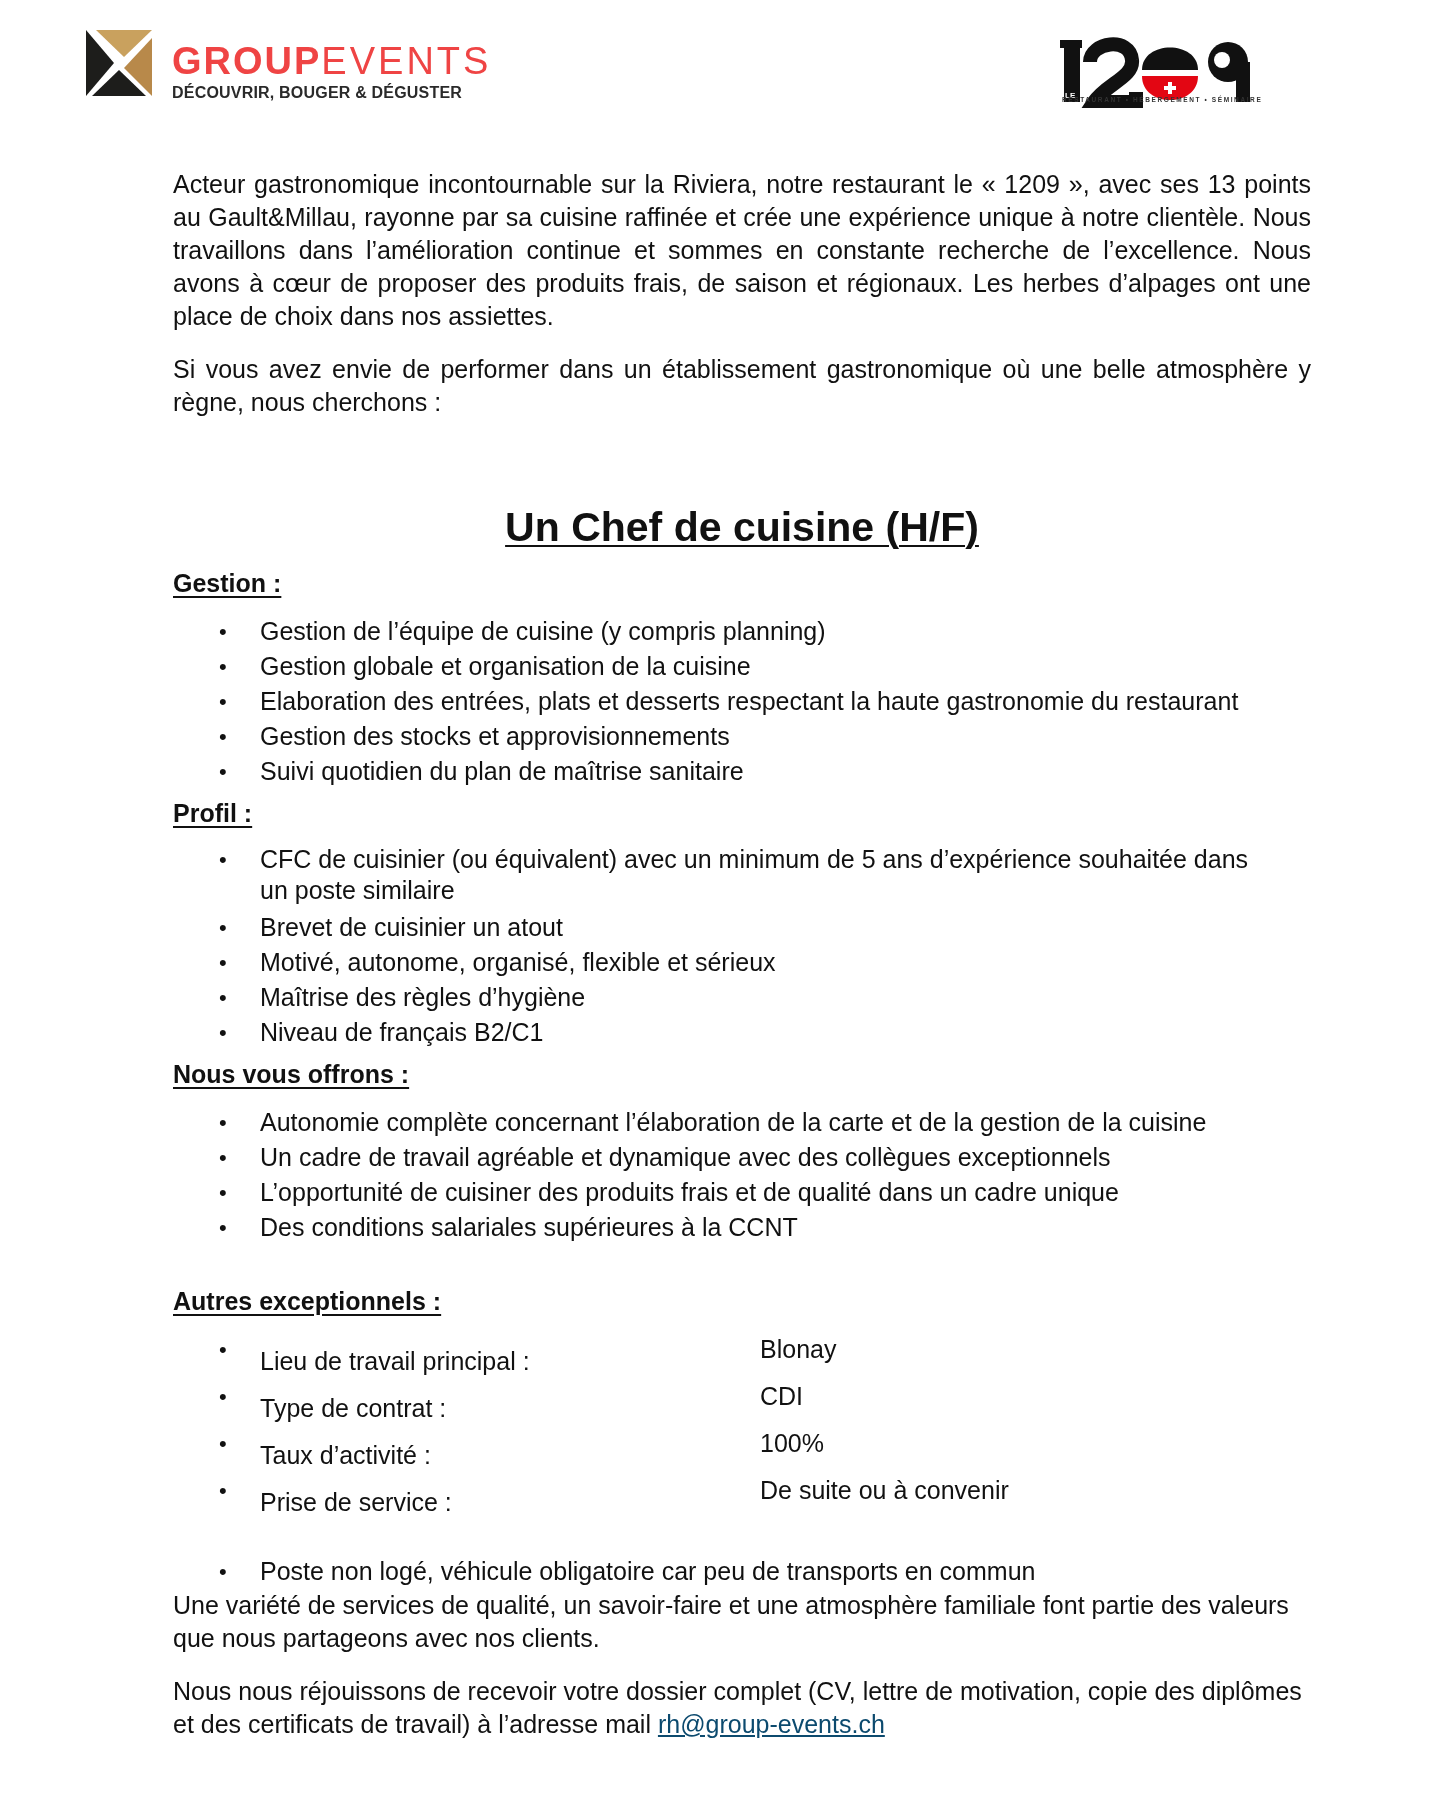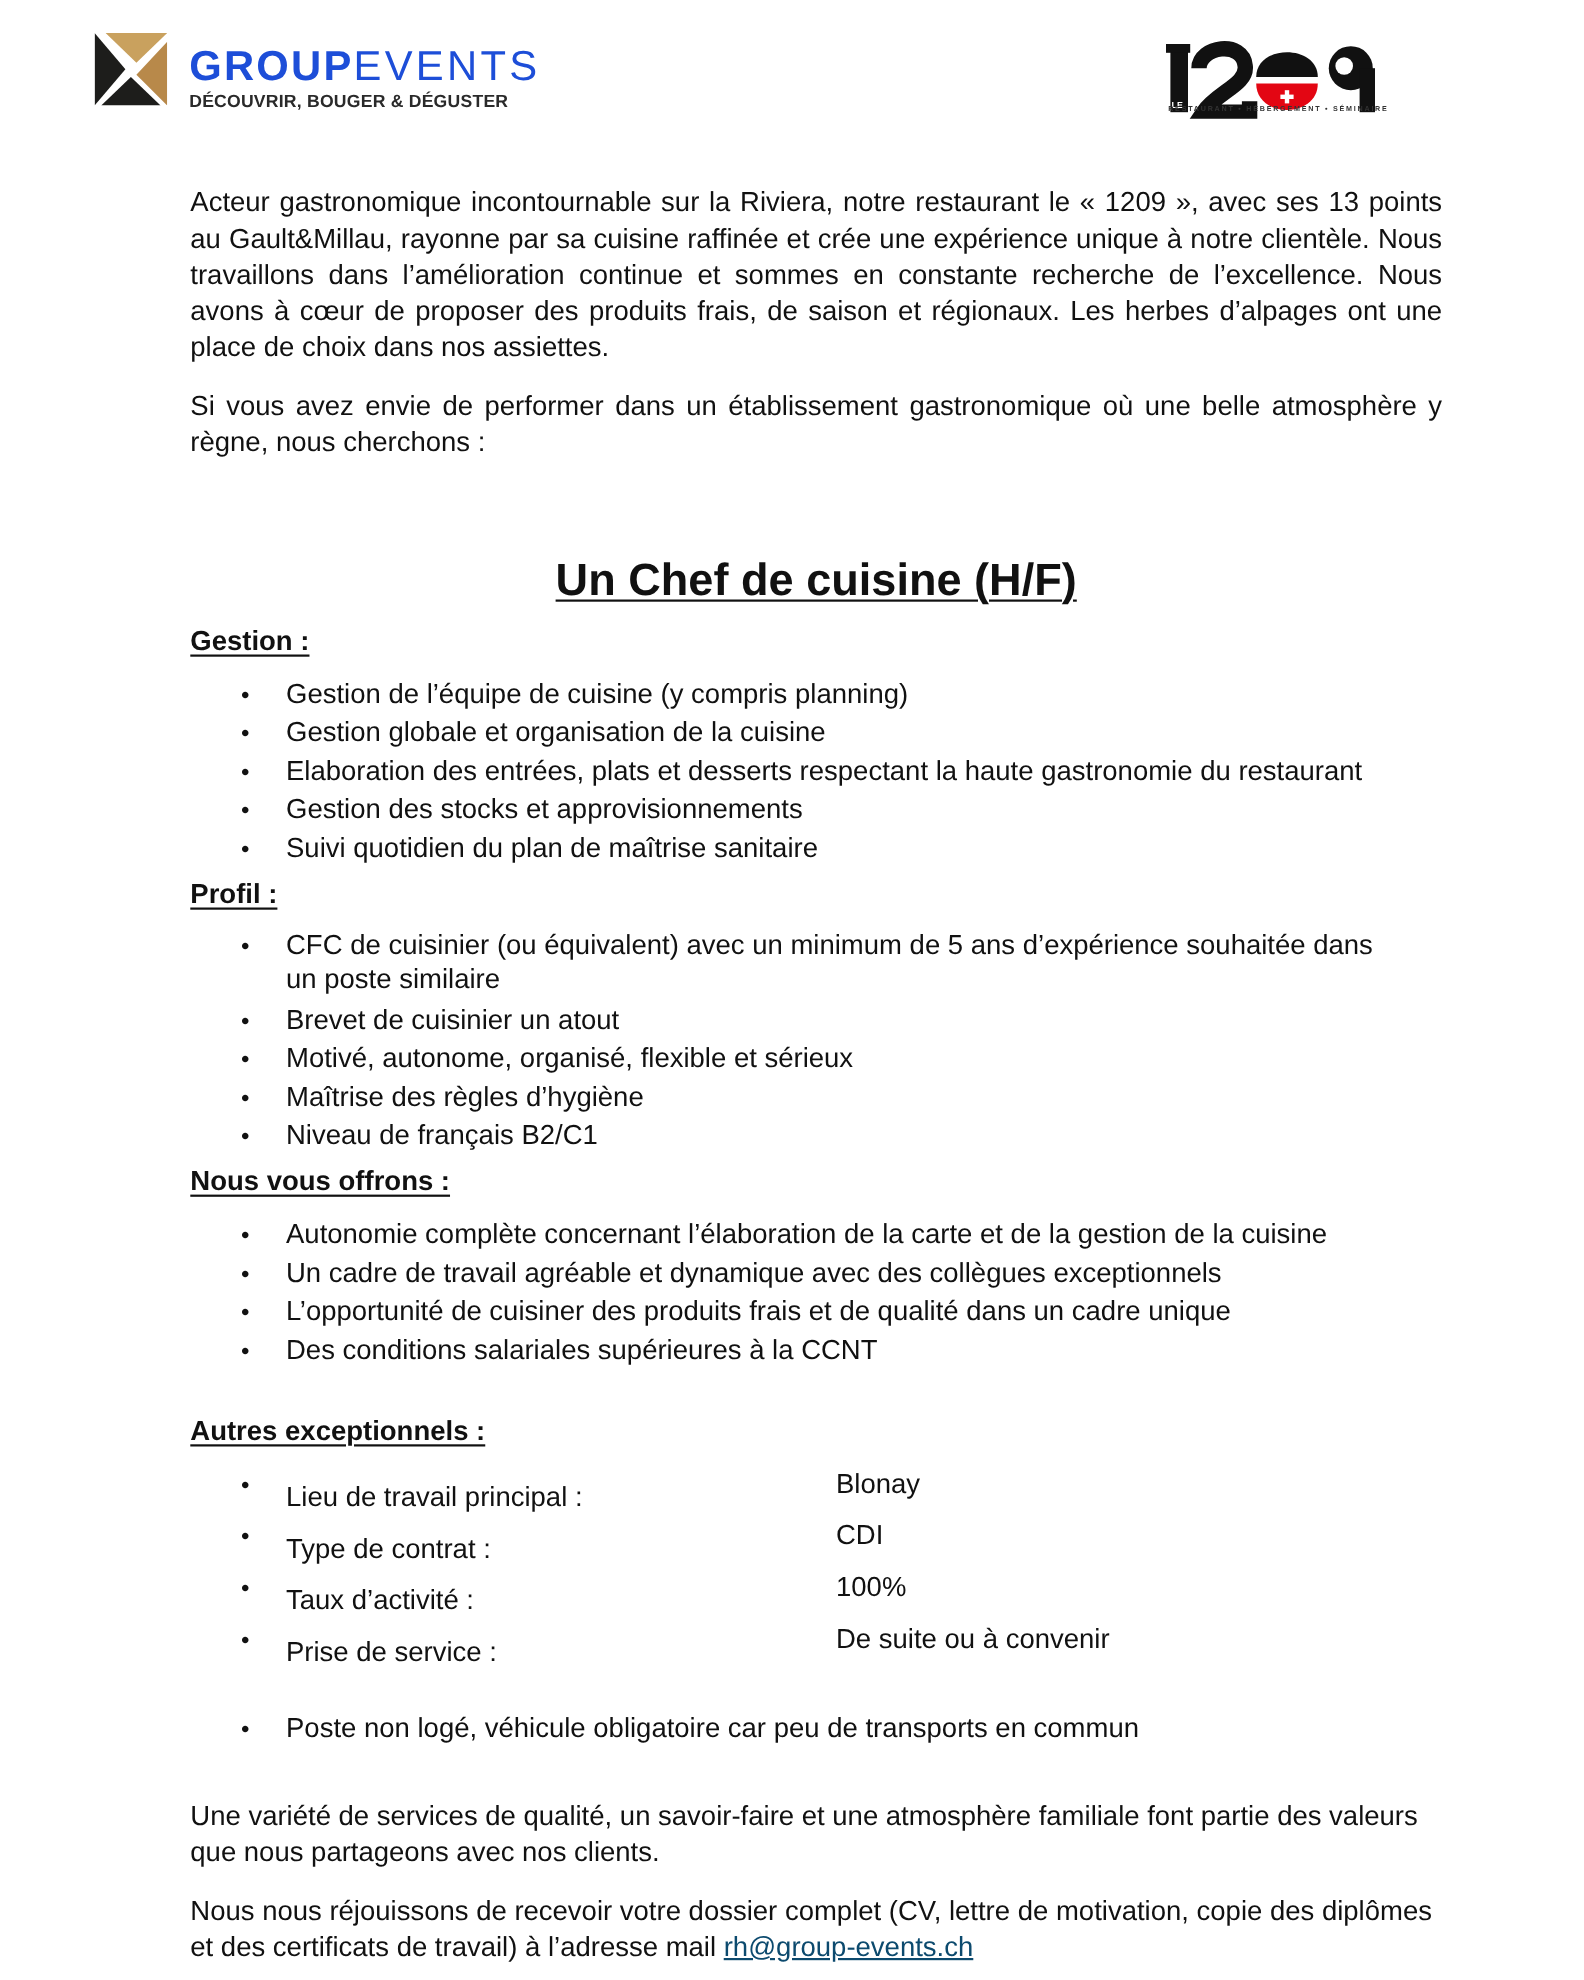--- a/index.html
+++ b/index.html
@@ -4,21 +4,21 @@
   <style>
     html, body { margin: 0; padding: 0; background: #ffffff; }
     body {
       width: 1440px; height: 1800px; position: relative; overflow: hidden;
       font-family: "Liberation Sans", sans-serif; color: #111111;
     }
     .header { position: absolute; left: 0; top: 0; width: 1440px; height: 120px; }
     .ge-logo { position: absolute; left: 86px; top: 30px; display: flex; align-items: flex-start; }
     .ge-mark { width: 66px; height: 66px; }
     .ge-text { margin-left: 20px; margin-top: 12px; }
-    .ge-title { font-size: 38px; letter-spacing: 2px; line-height: 38px; color: #1d4ed8; white-space: nowrap; }
+    .ge-title { font-size: 38px; letter-spacing: 2px; line-height: 38px; color: #ef4444; white-space: nowrap; }
     .ge-title b { font-weight: 700; }
     .ge-title span.light { font-weight: 400; letter-spacing: 3px; }
     .ge-tag { font-size: 16px; font-weight: 700; color: #2a2a2a; margin-top: 4px; letter-spacing: 0.2px; }
 
     .r-logo { position: absolute; left: 1060px; top: 22px; width: 200px; height: 86px; }
     .r-tag { position: absolute; left: 1062px; top: 96px; width: 200px; font-size: 6.5px; letter-spacing: 1.6px; font-weight: 700; color: #333; text-align: center; white-space: nowrap; }
 
     .content { position: absolute; left: 173px; top: 168px; width: 1138px; font-size: 25px; line-height: 33px; }
     p.just { text-align: justify; margin: 0; }
     .p1 { margin: 0; }
@@ -123,15 +123,15 @@
     <li>
         <span class="bullet">•</span>
         <div class="info-row">
           <span class="lbl">Prise de service :</span>
           <span>De suite ou à convenir</span>
         </div>
       </li>
     <li style="margin-top:34px;"><span class="bullet">•</span><span>Poste non logé, véhicule obligatoire car peu de transports en commun</span></li>
   </ul>
 
-  <p class="just" style="margin-top:46px; text-align:left;">Une variété de services de qualité, un savoir-faire et une atmosphère familiale font partie des valeurs que nous partageons avec nos clients.</p>
+  <p class="just" style="text-align:left;">Une variété de services de qualité, un savoir-faire et une atmosphère familiale font partie des valeurs que nous partageons avec nos clients.</p>
   <p style="margin:20px 0 0 0;"><span>Nous nous réjouissons de recevoir votre dossier complet (CV, lettre de motivation, copie des diplômes et des certificats de travail) à l’adresse mail </span><a class="mail" href="mailto:rh@group-events.ch">rh@group-events.ch</a></p>
 </div>
 
 </body></html>

